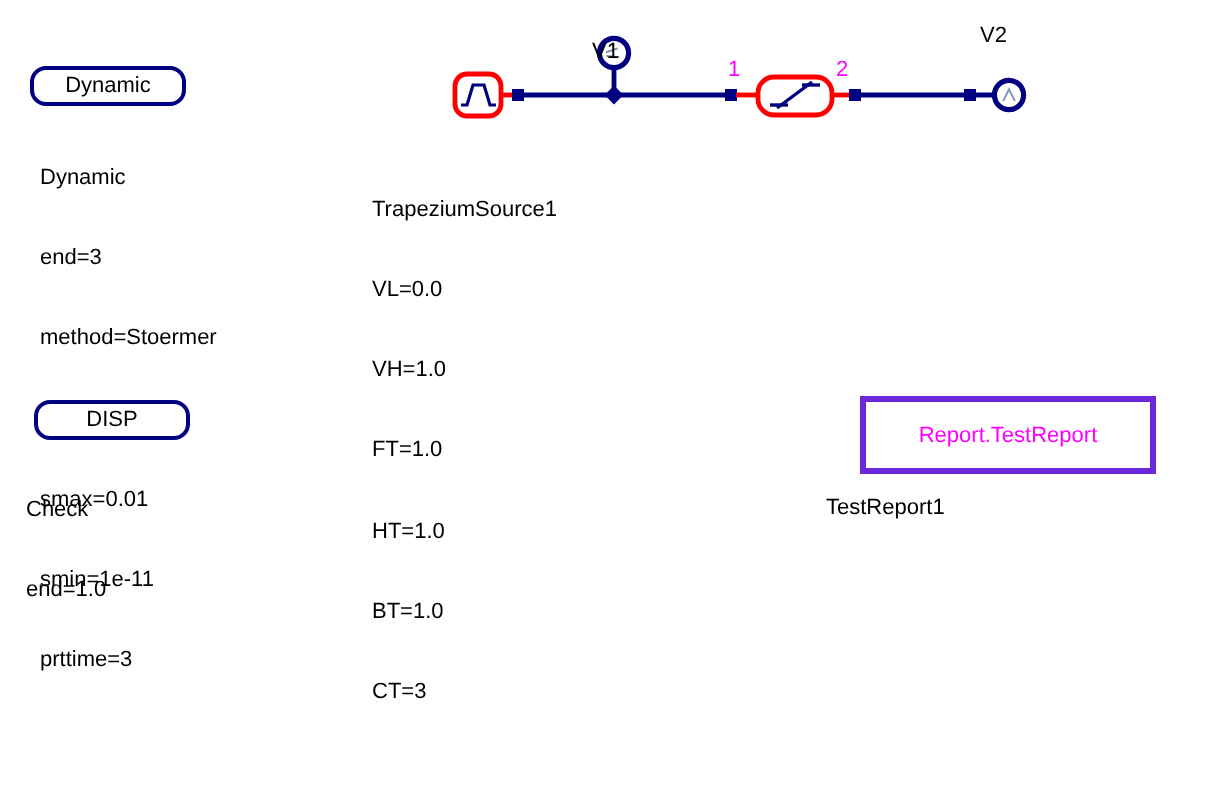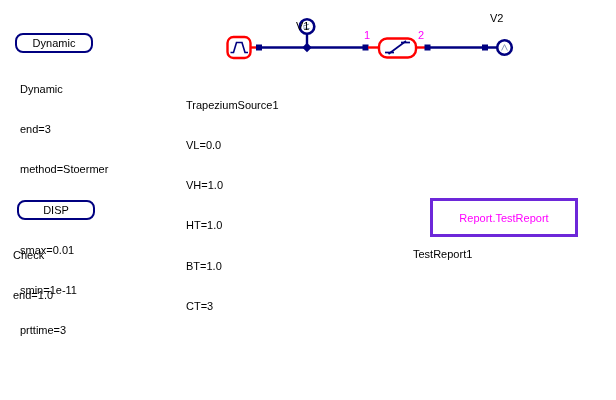--- a/index.html
+++ b/index.html
@@ -92,20 +92,21 @@
   <div class="probe-label" style="left:268px;top:21px;margin-left:28px;">V1</div>
   <div class="probe-label" style="left:490px;top:13px;">V2</div>
 
   <div class="pin-num" style="left:364px;top:30px;">1</div>
   <div class="pin-num" style="left:418px;top:30px;">2</div>
 
   <div class="param-block" style="left:186px;top:72px;">
     <div>TrapeziumSource1</div>
     <div>VL=0.0</div>
     <div>VH=1.0</div>
+    <div>FT=1.0</div>
     <div>HT=1.0</div>
     <div>BT=1.0</div>
     <div>CT=3</div>
   </div>
 
 
   <div id="report-box">
     <span>Report.TestReport</span>
   </div>
   <div class="probe-label" style="left:413px;top:249px;">TestReport1</div>

